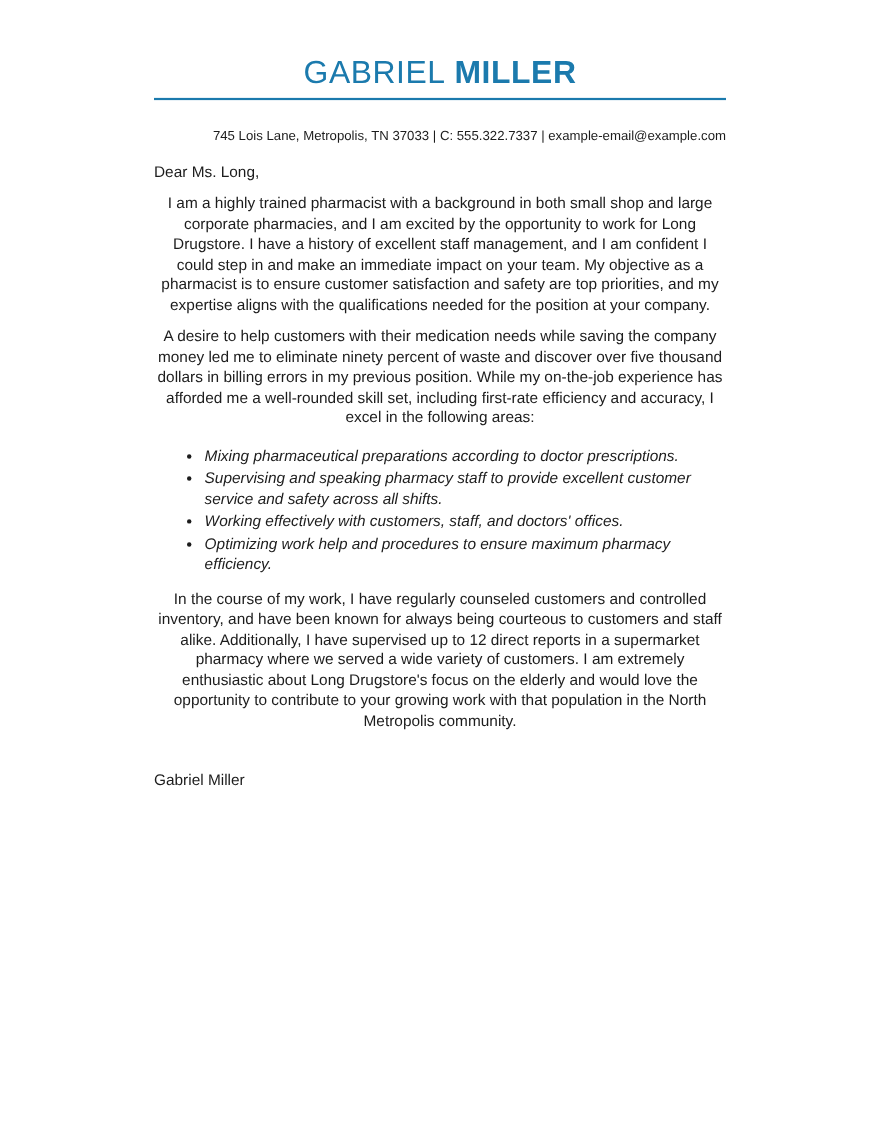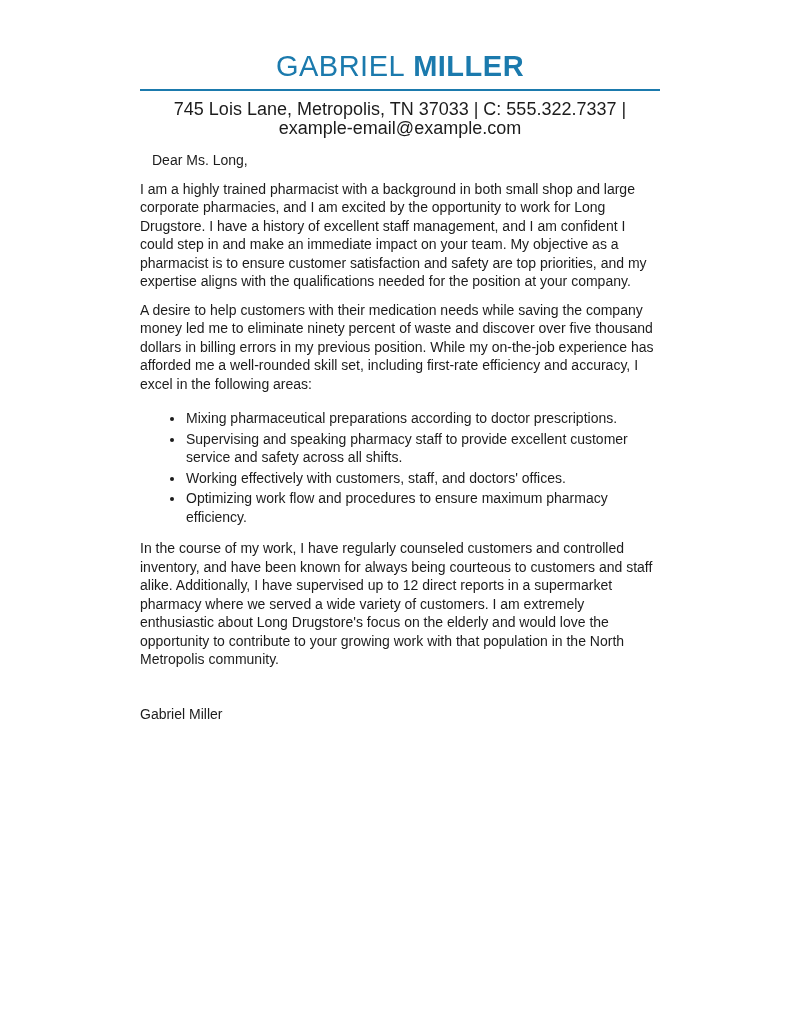--- a/index.html
+++ b/index.html
@@ -34,34 +34,36 @@
     .name .last {
       font-weight: 700;
       margin-left: 8px;
     }
     .rule {
       height: 2px;
       background: var(--accent, #1b7aad);
       margin-top: 7px;
     }
     .contact {
-      text-align: center;
-      font-size: 18px;
+      text-align: right;
+      font-size: 12px;
       line-height: 18.5px;
-      margin-top: 9px;
+      margin-top: 23px;
     }
     .salutation {
-      margin: 14px 0 0 12px;
+      margin: 14px 0 0 0;
     }
     p.body-para {
       margin: 10px 0 0 0;
+      text-align: center;
     }
     ul.skills {
       margin: 16px 0 13px 0;
       padding-left: 45px;
+      font-style: italic;
     }
     ul.skills li {
       margin: 0 0 2px 0;
       padding-left: 1px;
     }
     .signoff {
       margin: 10px 0 0 0;
     }
     .signature {
       margin: 36px 0 0 0;
@@ -82,21 +84,21 @@
     <p class="salutation">Dear Ms. Long,</p>
 
     <p class="body-para">I am a highly trained pharmacist with a background in both small shop and large corporate pharmacies, and I am excited by the opportunity to work for Long Drugstore. I have a history of excellent staff management, and I am confident I could step in and make an immediate impact on your team. My objective as a pharmacist is to ensure customer satisfaction and safety are top priorities, and my expertise aligns with the qualifications needed for the position at your company.</p>
 
     <p class="body-para">A desire to help customers with their medication needs while saving the company money led me to eliminate ninety percent of waste and discover over five thousand dollars in billing errors in my previous position. While my on-the-job experience has afforded me a well-rounded skill set, including first-rate efficiency and accuracy, I excel in the following areas:</p>
 
     <ul class="skills">
       <li>Mixing pharmaceutical preparations according to doctor prescriptions.</li>
       <li>Supervising and speaking pharmacy staff to provide excellent customer service and safety across all shifts.</li>
       <li>Working effectively with customers, staff, and doctors' offices.</li>
-      <li>Optimizing work flow and procedures to ensure maximum pharmacy efficiency.</li>
+      <li>Optimizing work help and procedures to ensure maximum pharmacy efficiency.</li>
     </ul>
 
     <p class="body-para">In the course of my work, I have regularly counseled customers and controlled inventory, and have been known for always being courteous to customers and staff alike. Additionally, I have supervised up to 12 direct reports in a supermarket pharmacy where we served a wide variety of customers. I am extremely enthusiastic about Long Drugstore's focus on the elderly and would love the opportunity to contribute to your growing work with that population in the North Metropolis community.</p>
 
 
 
     <p class="signature">Gabriel Miller</p>
   </main>
 
 </div>

